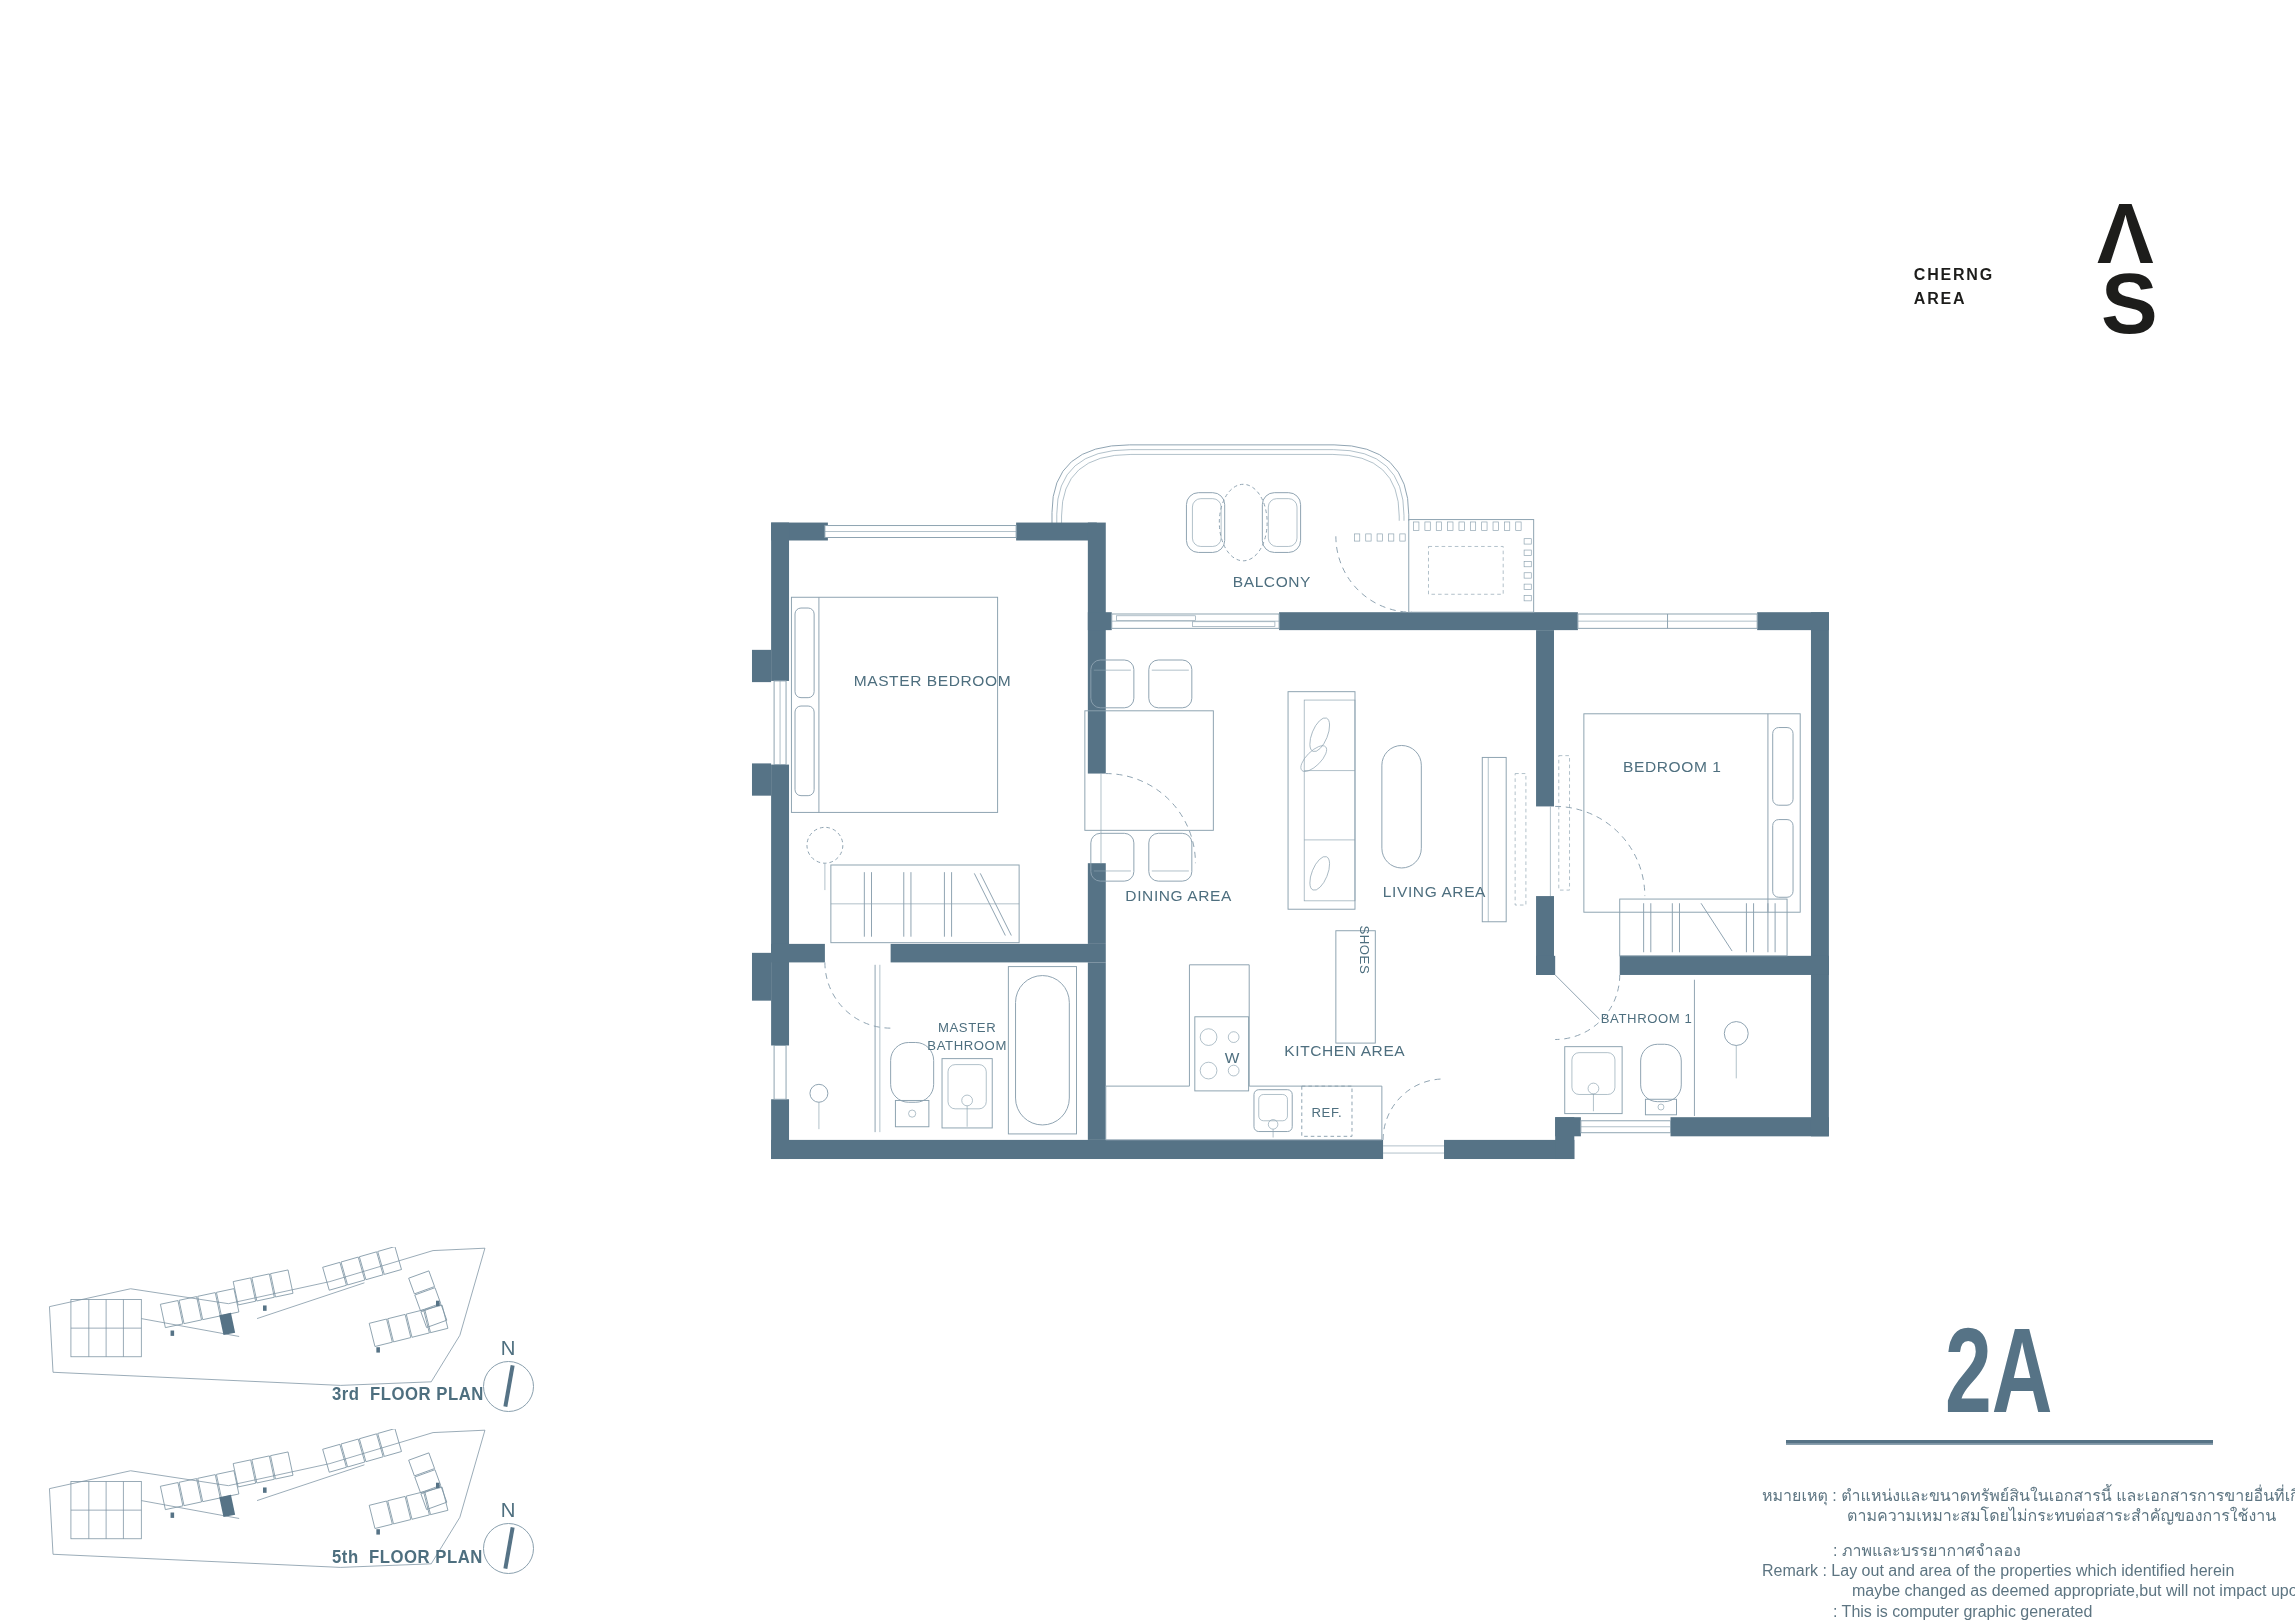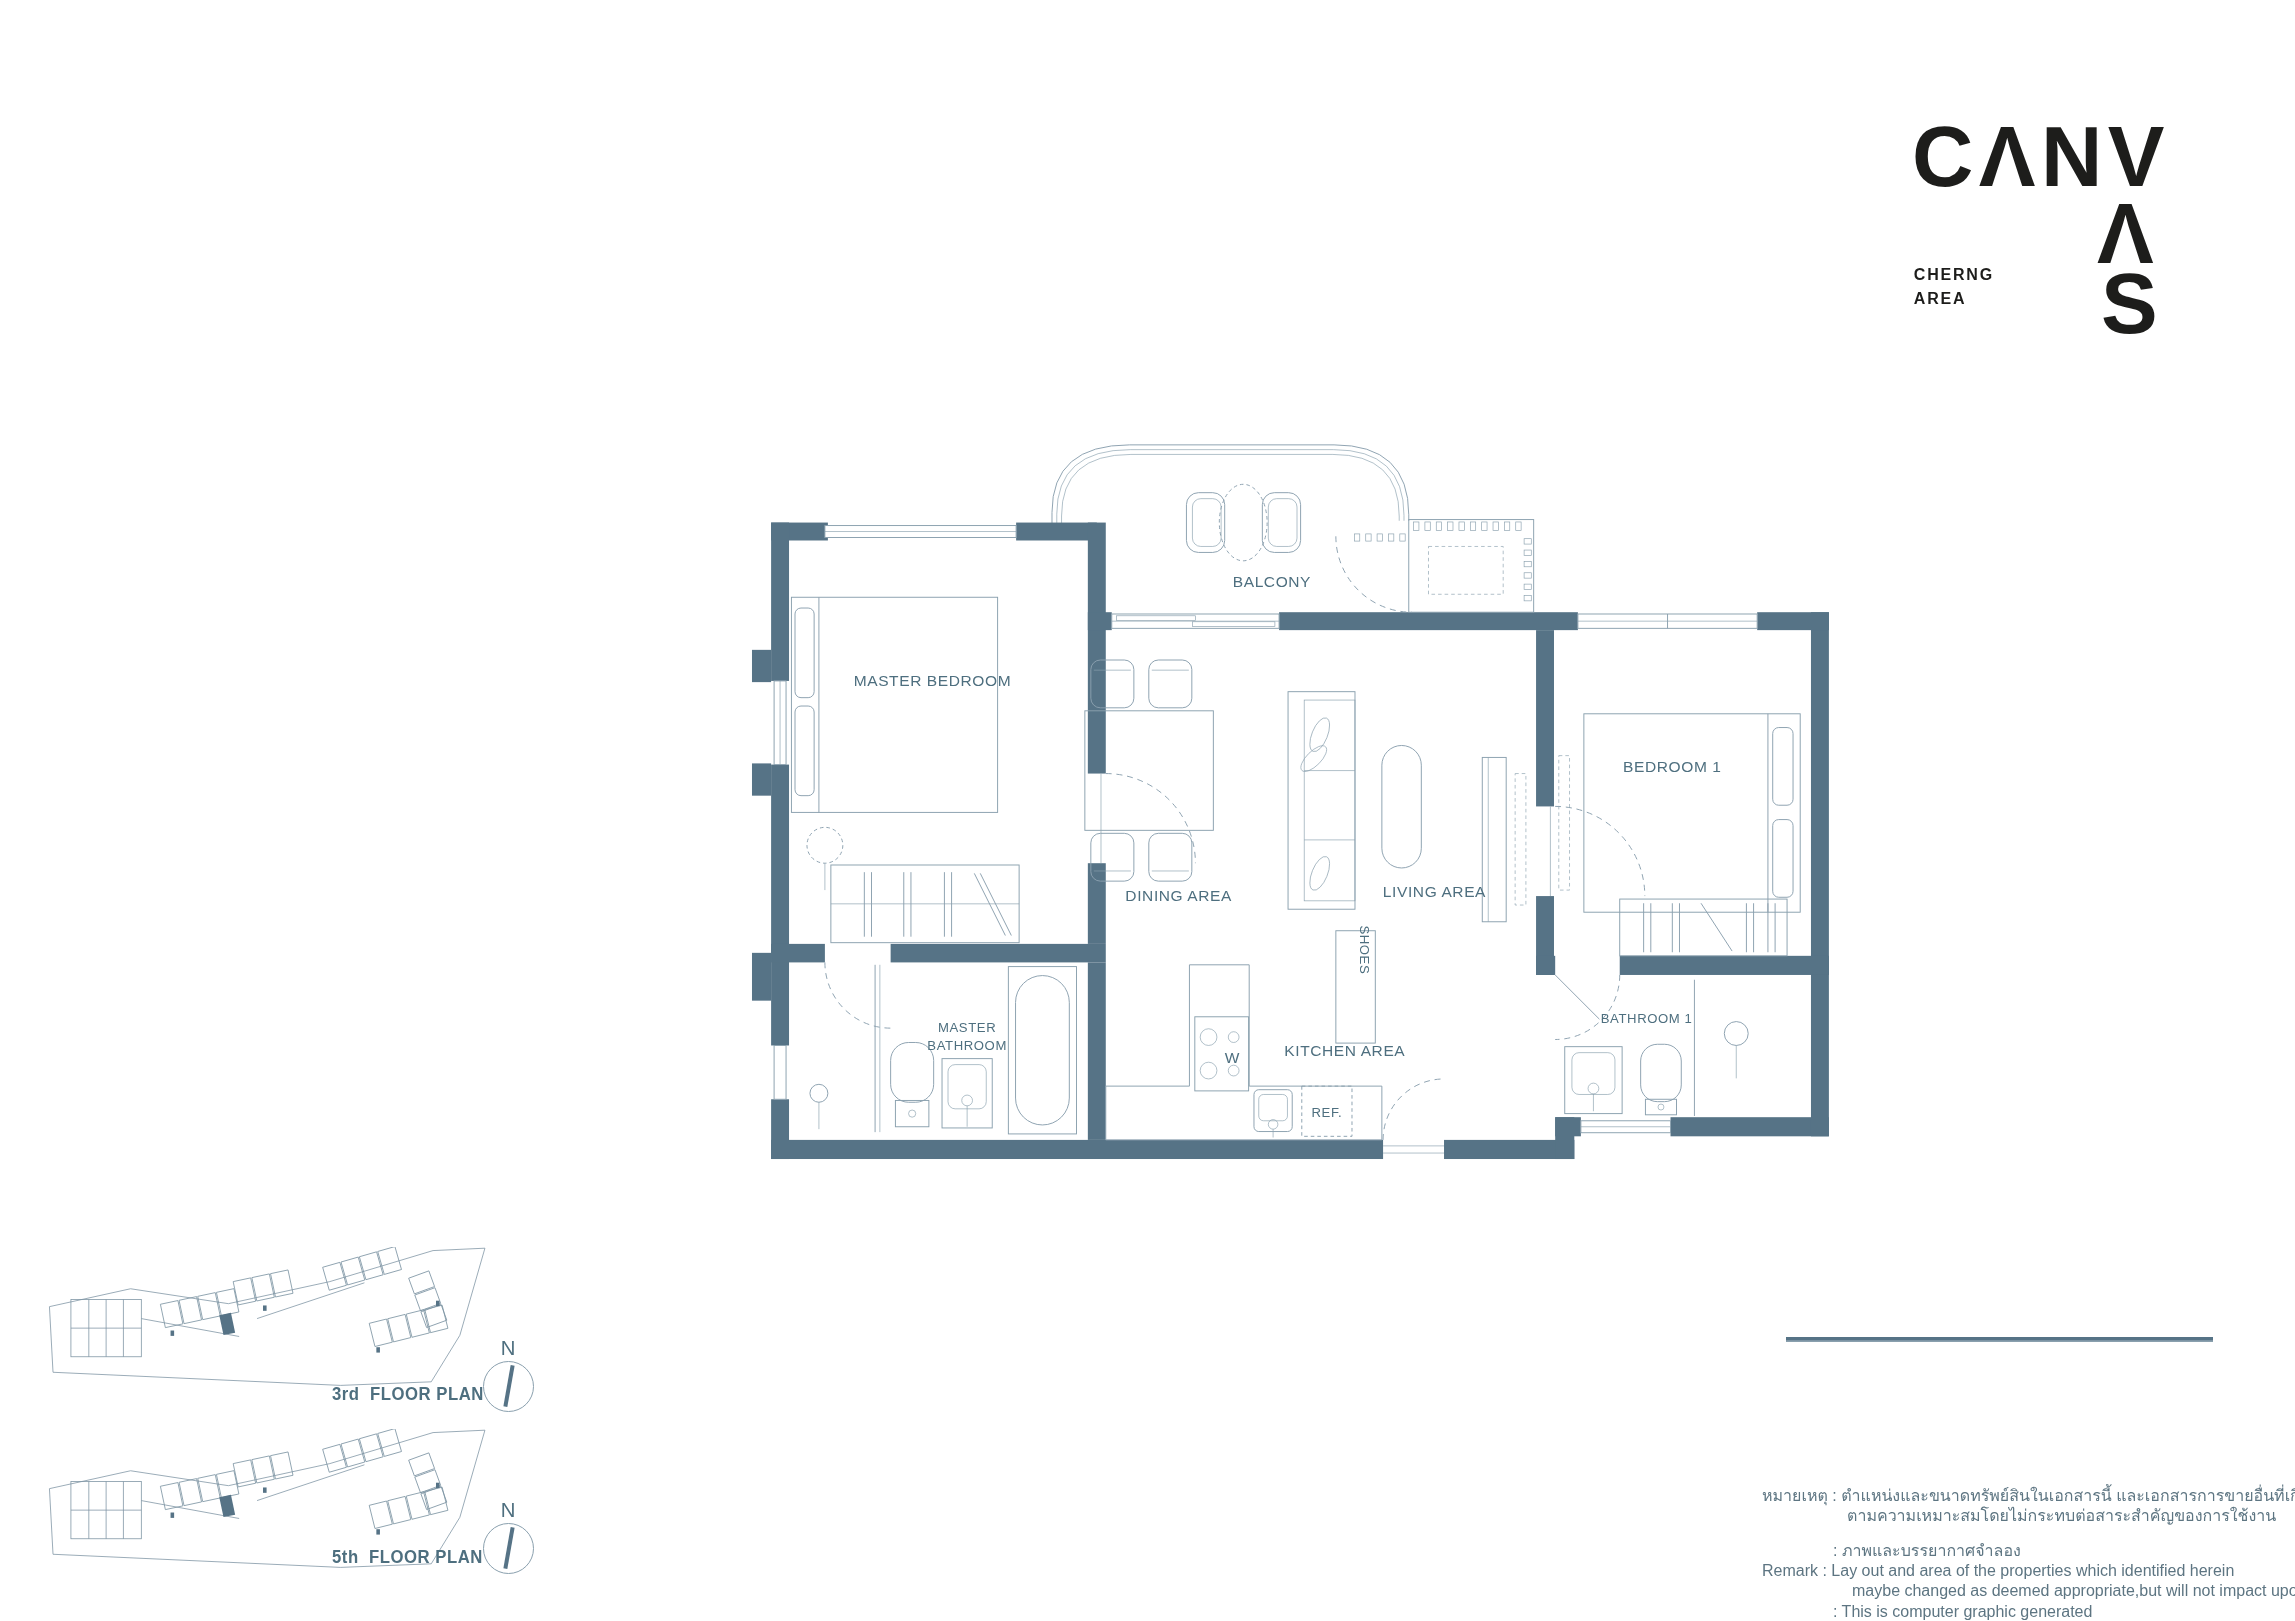--- a/index.html
+++ b/index.html
@@ -46,21 +46,20 @@
   .fdash{stroke-dasharray:6 5;}
   .lbl{font-family:"Liberation Sans","DejaVu Sans",sans-serif;font-size:26px;fill:#4e6f7f;letter-spacing:1px;text-anchor:middle;}
   .lbl-sm{font-size:22px;}
   .site-ln{fill:none;stroke:#7d94a3;stroke-width:1.3px;}
   .site-dark{fill:#567386;}
 </style>
 </head>
 <body>
 
 <div class="abs logo">
-  <div class="logo-row1">CΛNV</div>
   <div class="logo-row2">Λ</div>
   <div class="logo-row3">S</div>
   <div class="logo-loc">
     <div>CHERNG</div>
     <div>AREA</div>
   </div>
 </div>
 
 <div class="abs" style="left:747px;top:412px;width:1106px;height:753px;">
 <svg width="1106" height="753" viewBox="0 0 1850 1260">
@@ -416,20 +415,21 @@
 </div>
 <div class="abs thumb-label" style="left:332px;top:1546px;">5th  FLOOR PLAN</div>
 <div class="abs compass" style="left:478px;top:1500px;">
   <span class="n">N</span>
   <div class="dial">
       <div class="needle"></div>
     </div>
 </div>
 
 <div class="abs unit">
+  <div><span class="unit-code">2A</span></div>
   <div class="unit-rule"></div>
 </div>
 
 <div class="abs remark">
   <div>หมายเหตุ : ตำแหน่งและขนาดทรัพย์สินในเอกสารนี้ และเอกสารการขายอื่นที่เกี่ยวข้อง อาจปรับเปลี่ยนได้</div>
   <div class="rm-indent1">ตามความเหมาะสมโดยไม่กระทบต่อสาระสำคัญของการใช้งาน</div>
   <div class="rm-indent2 rm-gap">: ภาพและบรรยากาศจำลอง</div>
   <div>Remark  : Lay out and area of the properties which identified herein</div>
   <div class="rm-indent3">maybe changed as deemed appropriate,but will not impact upon the use</div>
   <div class="rm-indent2">: This is computer graphic generated</div>

